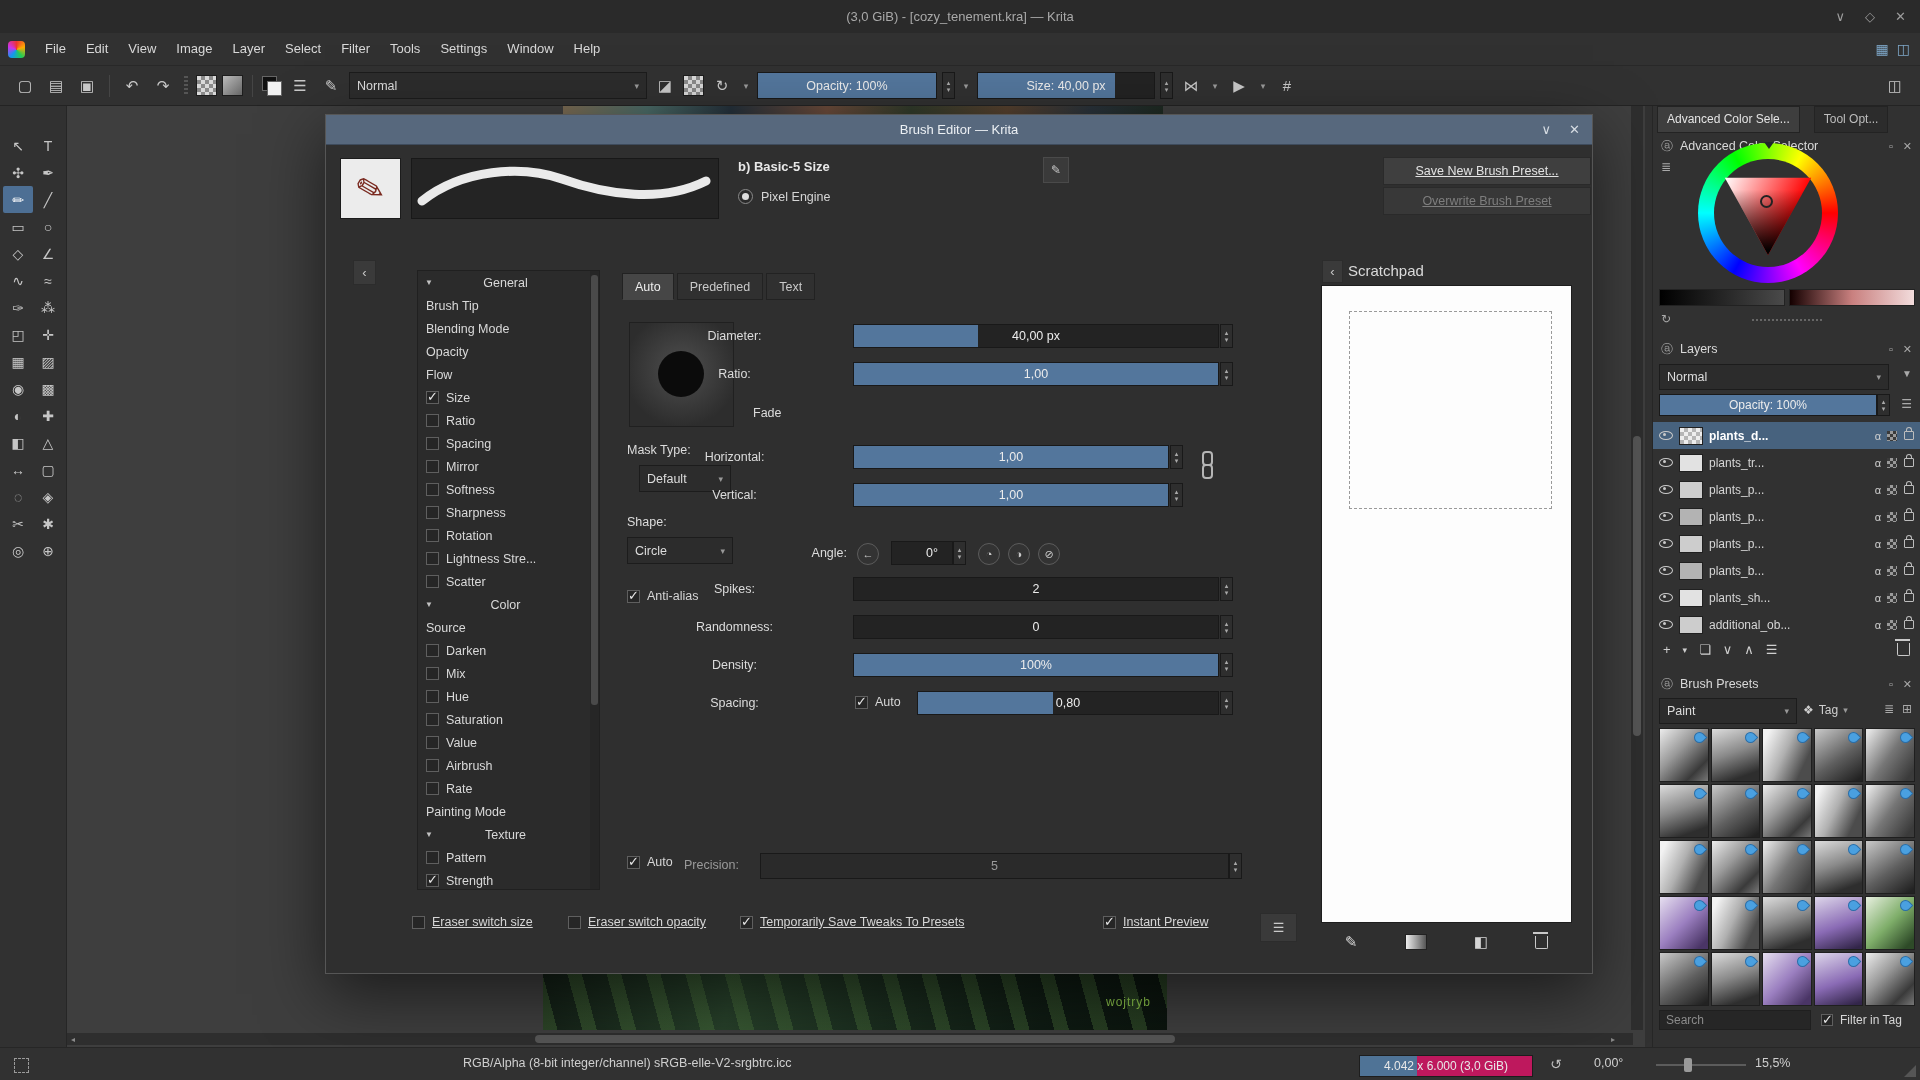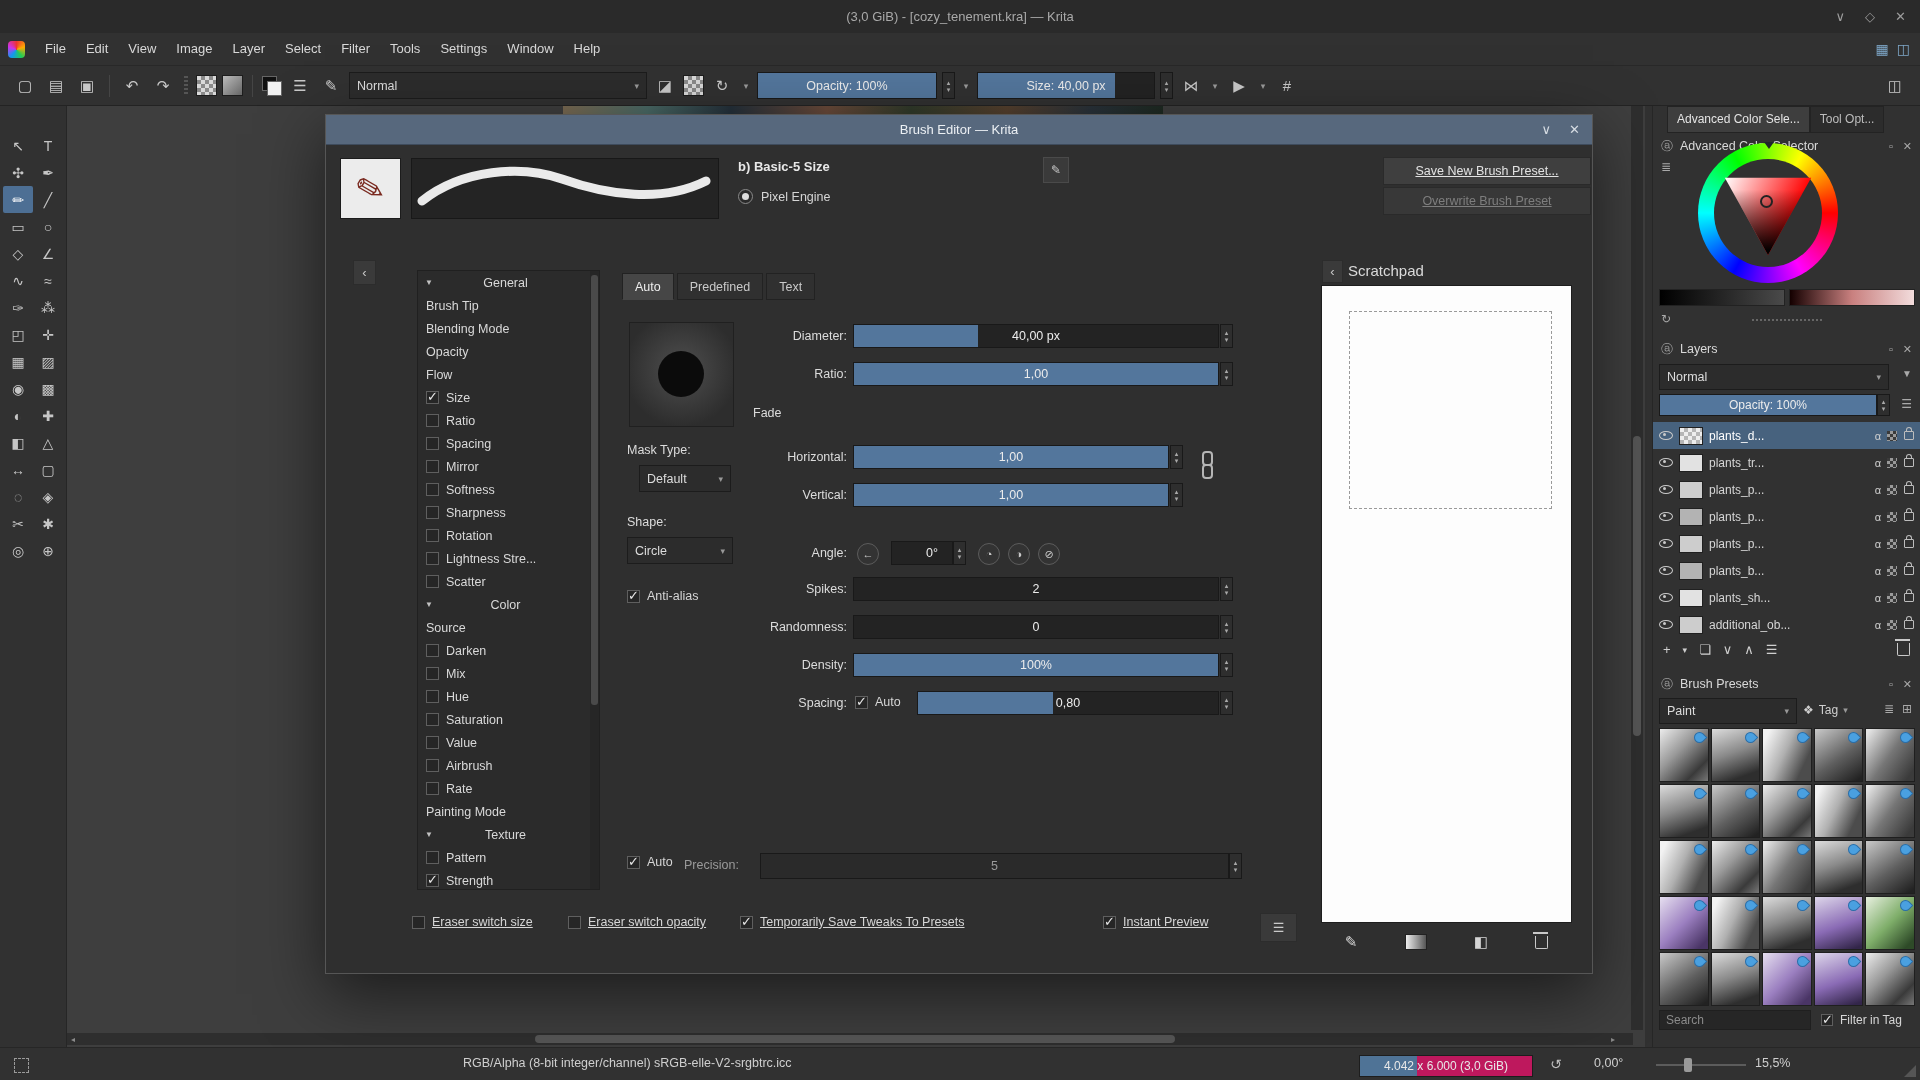--- a/index.html
+++ b/index.html
@@ -83,59 +83,59 @@
   .opt.check .cb{display:inline-block}
   .opt:not(.header)::after{content:"";position:absolute;right:5px;top:5px;width:3px;height:13px;background:repeating-linear-gradient(to bottom,#4e4e4e 0 1px,transparent 1px 3px)}
   .optscroll{position:absolute;right:0;top:0;width:9px;height:100%;background:#262626}
   .optscroll .thumb{position:absolute;left:1px;top:4px;width:7px;height:430px;background:#4a4a4a;border-radius:3px}
   
   .dtab{height:27px;line-height:27px;padding:0 12px;font-size:12.5px;background:#303030;border:1px solid #222;color:#c9c9c9;box-sizing:border-box}
   .dtab.on{background:#464646;color:#eee;border-bottom-color:#464646}
   .tabsrow{position:absolute;left:296px;top:158px;display:flex;gap:3px}
   .tip-preview{position:absolute;left:303px;top:207px;width:103px;height:103px;border:1px solid #202020;background:radial-gradient(circle at 50% 45%,#4f4f4f,#2d2d2d 75%)}
   .tip-preview::after{content:"";position:absolute;left:28px;top:28px;width:46px;height:46px;border-radius:50%;background:#0b0b0b}
-  .slabel{position:absolute;left:296px;width:225px;text-align:right;line-height:24px;font-size:12.5px;color:#dcdcdc}
+  .slabel{position:absolute;left:296px;width:225px;text-align:center;line-height:24px;font-size:12.5px;color:#dcdcdc}
   .flabel{position:absolute;font-size:12.5px;color:#dcdcdc}
   .glabel{position:absolute;font-size:12.5px;color:#9a9a9a}
   .cbrow{position:absolute;display:flex;align-items:center;gap:7px;font-size:12.5px}
   .chain{position:absolute;left:874px;top:402px;width:12px;height:30px}
   .chain::before,.chain::after{content:"";position:absolute;left:2px;width:7px;height:11px;border:2px solid #b5b5b5;border-radius:4px}
   .chain::before{top:0}.chain::after{top:13px}
   .anglebtn{position:absolute;width:20px;height:20px;border-radius:50%;border:1px solid #5c5c5c;display:flex;align-items:center;justify-content:center;font-size:11px;color:#c9c9c9;background:#333}
   .spinbox{position:absolute;background:#232323;border:1px solid #191919;display:flex;align-items:center;justify-content:flex-end;padding-right:14px;font-size:12.5px;color:#ececec;box-sizing:border-box}
   .footer-item{position:absolute;display:flex;align-items:center;gap:7px;font-size:12.5px}
   .footer-item .lbl{text-decoration:underline}
   
   .scratch-title{position:absolute;left:1022px;top:147px;font-size:15px;color:#dadada}
   .scratchpad{position:absolute;left:995px;top:170px;width:251px;height:638px;background:#fdfdfd;border:1px solid #1e1e1e;box-sizing:border-box}
   .scratchpad .dash{position:absolute;left:27px;top:25px;width:201px;height:196px;border:1px dashed #9a9a9a}
   .scratch-icons{position:absolute;left:995px;top:818px;width:251px;display:flex;justify-content:space-around;align-items:center;color:#d5d5d5;font-size:15px}
   .gradchip{width:20px;height:14px;background:linear-gradient(90deg,#eee,#555);border:1px solid #222}
   .trash{width:11px;height:12px;border:1px solid #c9c9c9;border-top:none;border-radius:0 0 2px 2px;position:relative}
   .trash::before{content:"";position:absolute;left:-3px;top:-4px;width:15px;height:2px;background:#c9c9c9}
   
   .docker{position:absolute;left:1652px;top:106px;width:268px;height:941px;background:#313131;border-left:1px solid #262626;box-sizing:border-box}
-  .dock-tabs{position:absolute;left:14px;top:0;display:flex;gap:0}
+  .dock-tabs{position:absolute;left:4px;top:0;display:flex;gap:14px}
   .dock-tab{height:25px;line-height:25px;padding:0 9px;font-size:12px;background:#2c2c2c;border:1px solid #232323;color:#bdbdbd;white-space:nowrap}
   .dock-tab.on{background:#3e3e3e;color:#e4e4e4}
   .dock-head{position:absolute;left:0;width:100%;height:24px;display:flex;align-items:center;padding:0 8px;box-sizing:border-box;font-size:12.5px;color:#d9d9d9;gap:7px}
   .dock-head .sp{margin-left:auto;display:flex;gap:10px;color:#a9a9a9;font-size:11px}
   .badge{color:#9a9a9a;font-size:12px}
   .wheel{position:absolute;left:45px;top:37px;width:140px;height:140px}
   .wheel .ring{position:absolute;inset:0;border-radius:50%;background:conic-gradient(from 90deg,#f00,#f0f,#00f,#0ff,#0f0,#ff0,#f00)}
   .wheel .hole{position:absolute;inset:16px;border-radius:50%;background:#313131}
   .wheel .tri{position:absolute;left:25px;top:28px;width:90px;height:84px;clip-path:polygon(50% 100%,2% 8%,98% 8%);background:linear-gradient(115deg,#fff 4%,#f00 72%)}
   .wheel .tri::after{content:"";position:absolute;inset:0;background:linear-gradient(to bottom,rgba(0,0,0,0) 22%,#000 95%)}
   .wheel .mark{position:absolute;left:66px;top:-1px;width:0;height:0;border-left:5px solid transparent;border-right:5px solid transparent;border-top:7px solid #20262c}
   .wheel .cross{position:absolute;left:62px;top:52px;width:9px;height:9px;border:2px solid #222;border-radius:50%}
   .strip{position:absolute;height:17px;width:126px;border:1px solid #222;box-sizing:border-box}
   .handle-dots{position:absolute;left:99px;top:213px;width:70px;border-top:2px dotted #666}
   .lrow{display:flex;align-items:center;height:27px;padding:0 6px 0 4px;gap:0;font-size:12px;color:#d6d6d6}
   .lrow.sel{background:#47627e;color:#fff}
-  .lrow.sel .lname{font-weight:normal}
+  .lrow.sel .lname{font-weight:bold}
   .eye{width:12px;height:7px;border:1px solid #c9c9c9;border-radius:50%;position:relative;flex:none;margin:0 6px 0 2px}
   .eye::after{content:"";position:absolute;left:3px;top:1px;width:3px;height:3px;background:#c9c9c9;border-radius:50%}
   .lthumb{width:22px;height:16px;border:1px solid #202020;flex:none;margin-right:6px}
   .lthumb.checker{background:repeating-conic-gradient(#b5b5b5 0 25%,#ededed 0 50%) 0 0/8px 8px}
   .lthumb.t1{background:#e2e2e2}.lthumb.t2{background:#cdcdcd}.lthumb.t3{background:#b3b3b3}
   .lname{flex:1;overflow:hidden;white-space:nowrap;text-overflow:ellipsis}
   .alpha{font-size:11px;color:#d0d0d0;margin-left:6px;flex:none}
   .inh{width:10px;height:10px;background:repeating-conic-gradient(#9a9a9a 0 25%,#3a3a3a 0 50%) 0 0/6px 6px;margin-left:6px;flex:none}
   .lock{width:8px;height:7px;border:1px solid #bdbdbd;border-radius:1px;position:relative;margin-left:7px;flex:none}
   .lock::before{content:"";position:absolute;left:1px;top:-5px;width:4px;height:4px;border:1px solid #bdbdbd;border-bottom:none;border-radius:3px 3px 0 0}
@@ -337,20 +337,23 @@
         <span>◎</span>
       </div>
         <div class="tool off">
         <span>⊕</span>
       </div>
       </div>
   </div>
 
   <div class="canvas">
     <div class="art-top"></div>
+    <div class="art-bottom">
+      <span class="signature">wojtryb</span>
+    </div>
     <div class="vscroll">
       <div class="thumb"></div>
     </div>
     <div class="hscroll">
       <span class="sarrow">◂</span>
       <div class="thumb"></div>
       <span class="sarrow" style="position:absolute;right:14px">▸</span>
     </div>
   </div>
 

